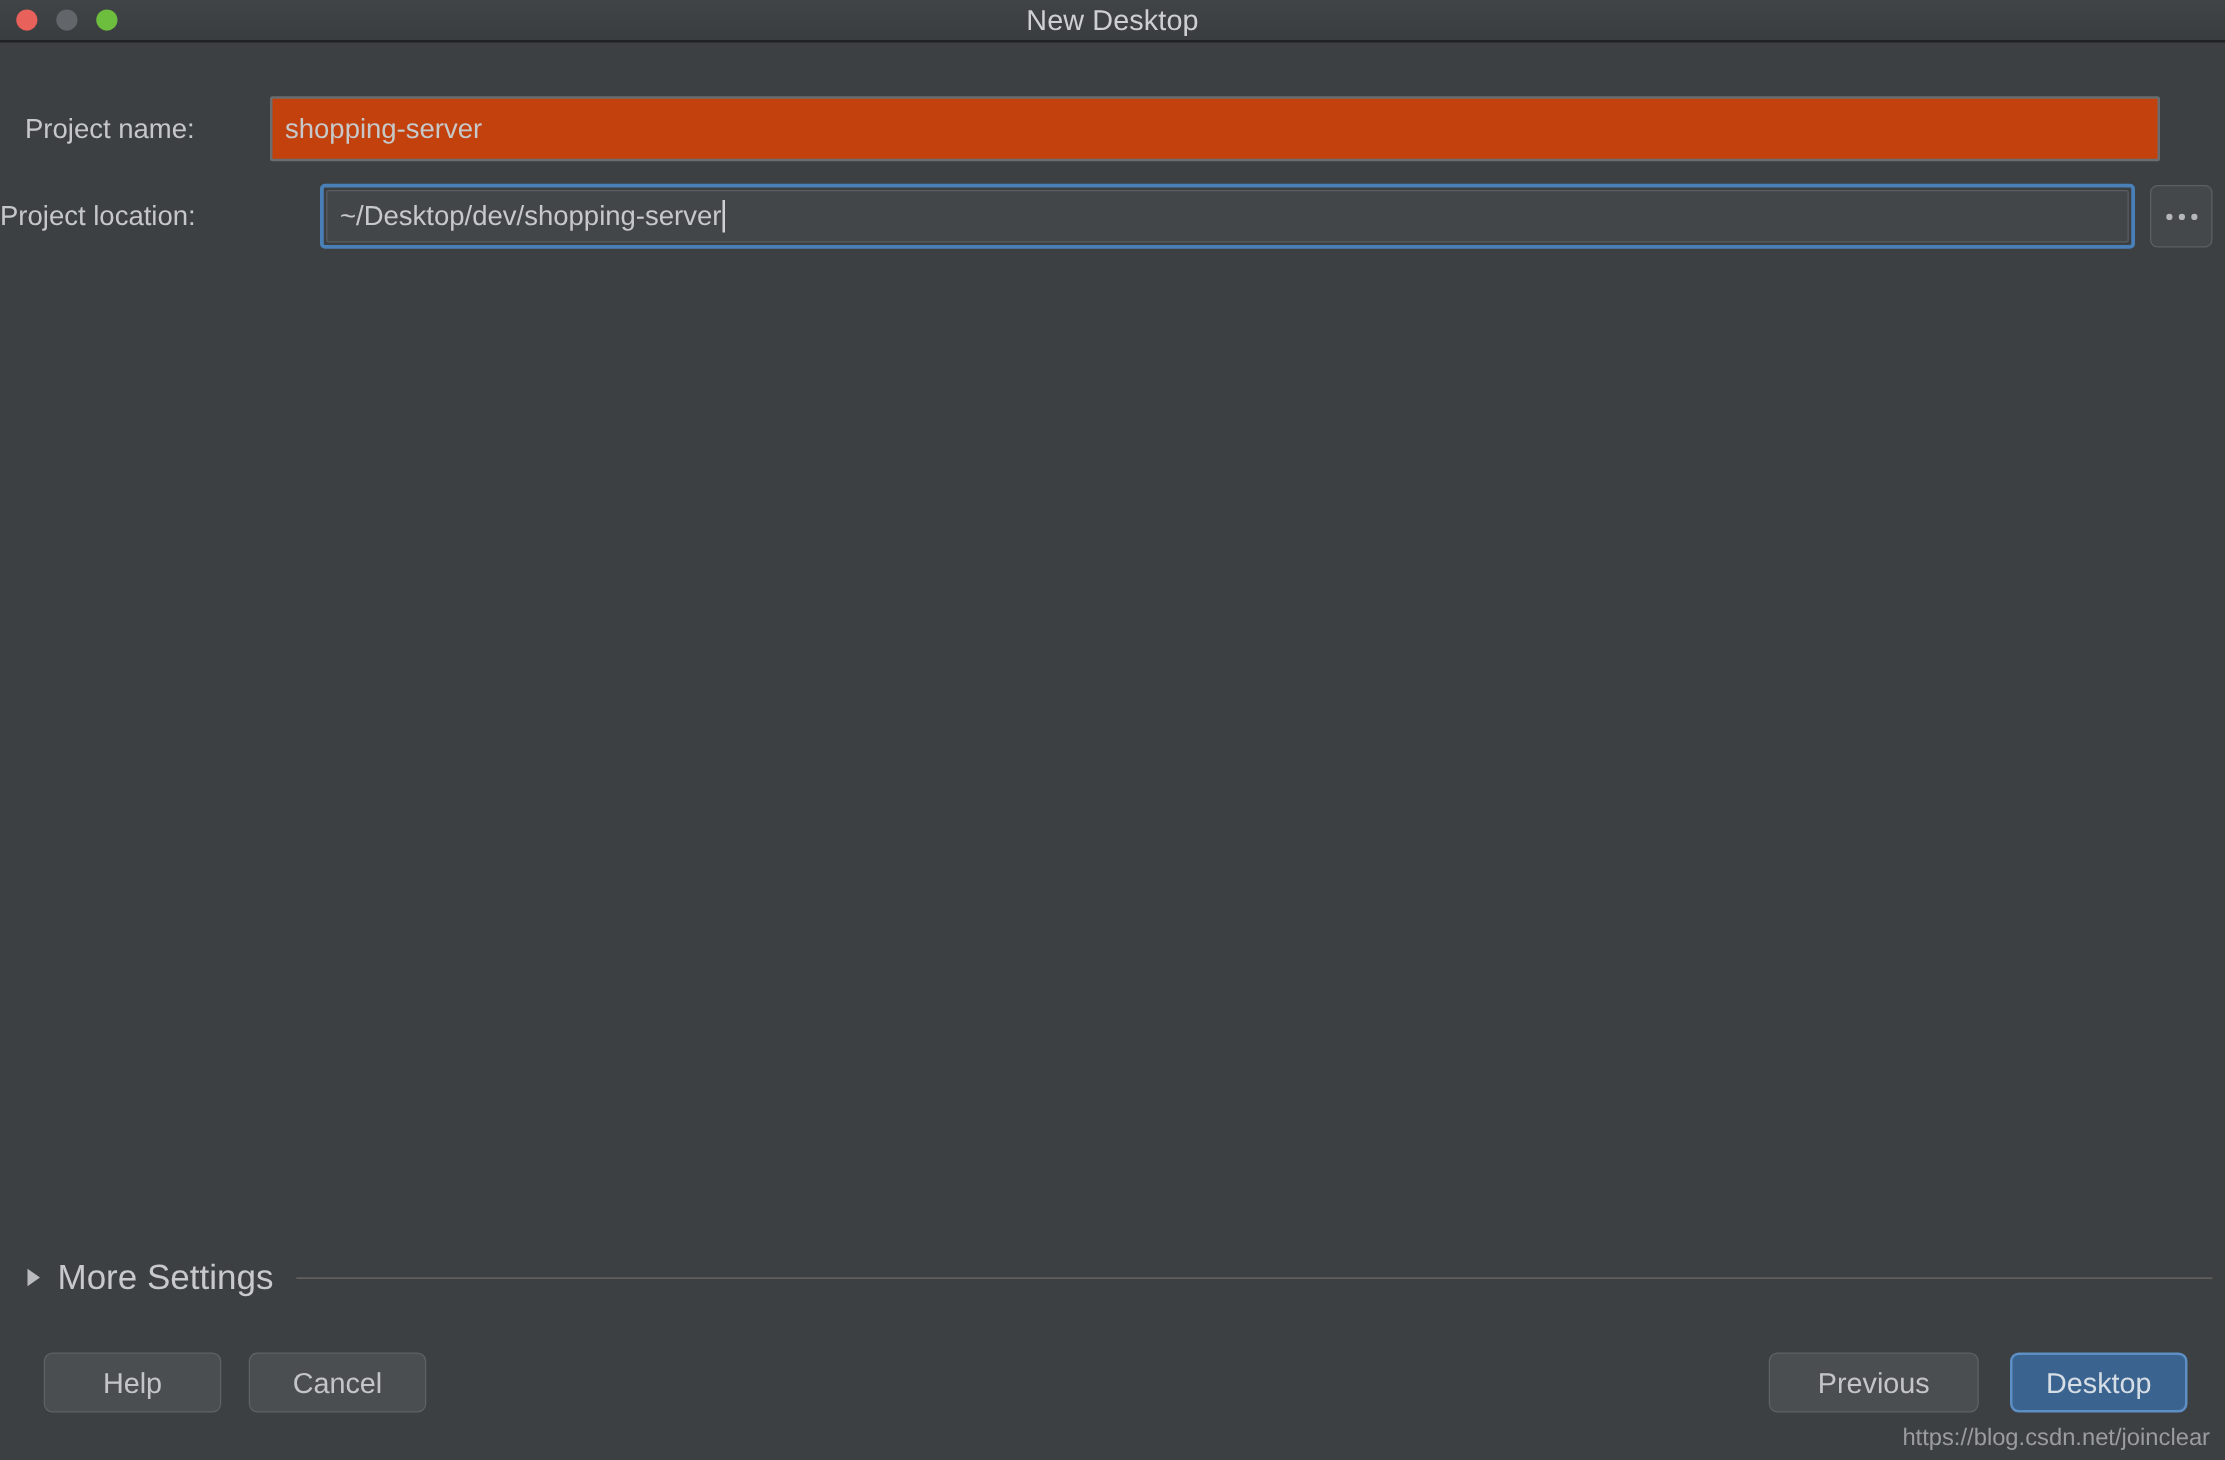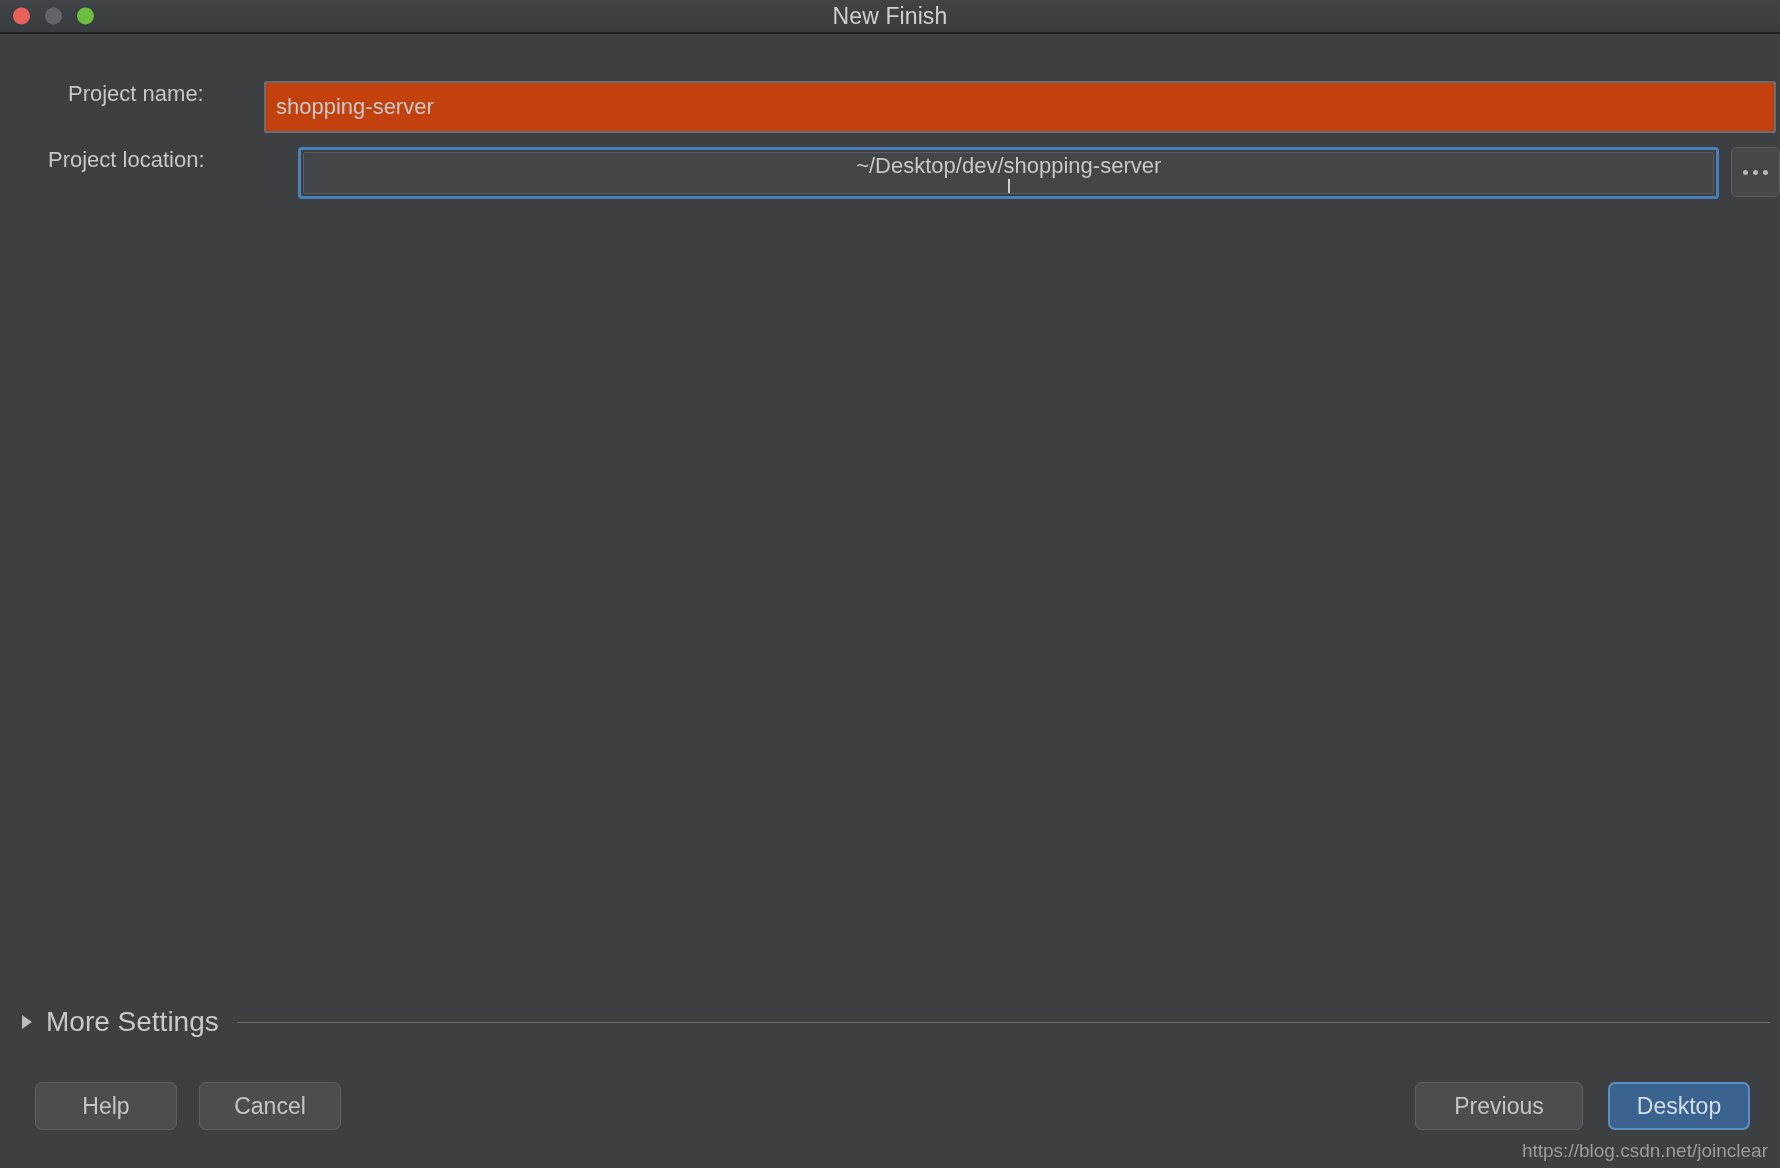--- a/index.html
+++ b/index.html
@@ -67,24 +67,23 @@
   
   .content {
     position: relative;
     flex: 1 1 auto;
     padding: 0;
   }
 
   .form-row {
     position: absolute;
     display: flex;
-    align-items: flex-start;
+    align-items: center;
     left: 0;
     right: 0;
-    margin-left: 48px;
   }
   .row-name     { top: 47px; height: 44px; }
   .row-location { top: 113px; height: 52px; }
 
   .field-label {
     font-size: 22px;
     color: #c5c7c8;
     text-align: left;
     white-space: nowrap;
     user-select: none;
@@ -116,21 +115,20 @@
     box-sizing: border-box;
     width: 1452px;
     height: 52px;
     display: flex;
   }
   .input-focus-wrap .text-input {
     border: 1px solid #5a5e60;
     width: 100%;
     height: 100%;
     background: #434648;
-    flex-direction: column;
   }
   .caret {
     display: inline-block;
     width: 2px;
     height: 26px;
     background: #cfd1d2;
     margin-left: 1px;
     vertical-align: middle;
   }
 
@@ -248,21 +246,21 @@
 <body>
 
 <div class="window">
 
   <div class="titlebar">
     <div class="traffic">
       <span class="light close"></span>
       <span class="light min"></span>
       <span class="light max"></span>
     </div>
-    <div class="title-text">New Finish</div>
+    <div class="title-text">New Desktop</div>
   </div>
 
   <div class="content">
 
     <div class="form-row row-name">
       <div class="field-label">Project name:</div>
       <div class="text-input" title="Project name">
         <span>shopping-server</span>
       </div>
     </div>

